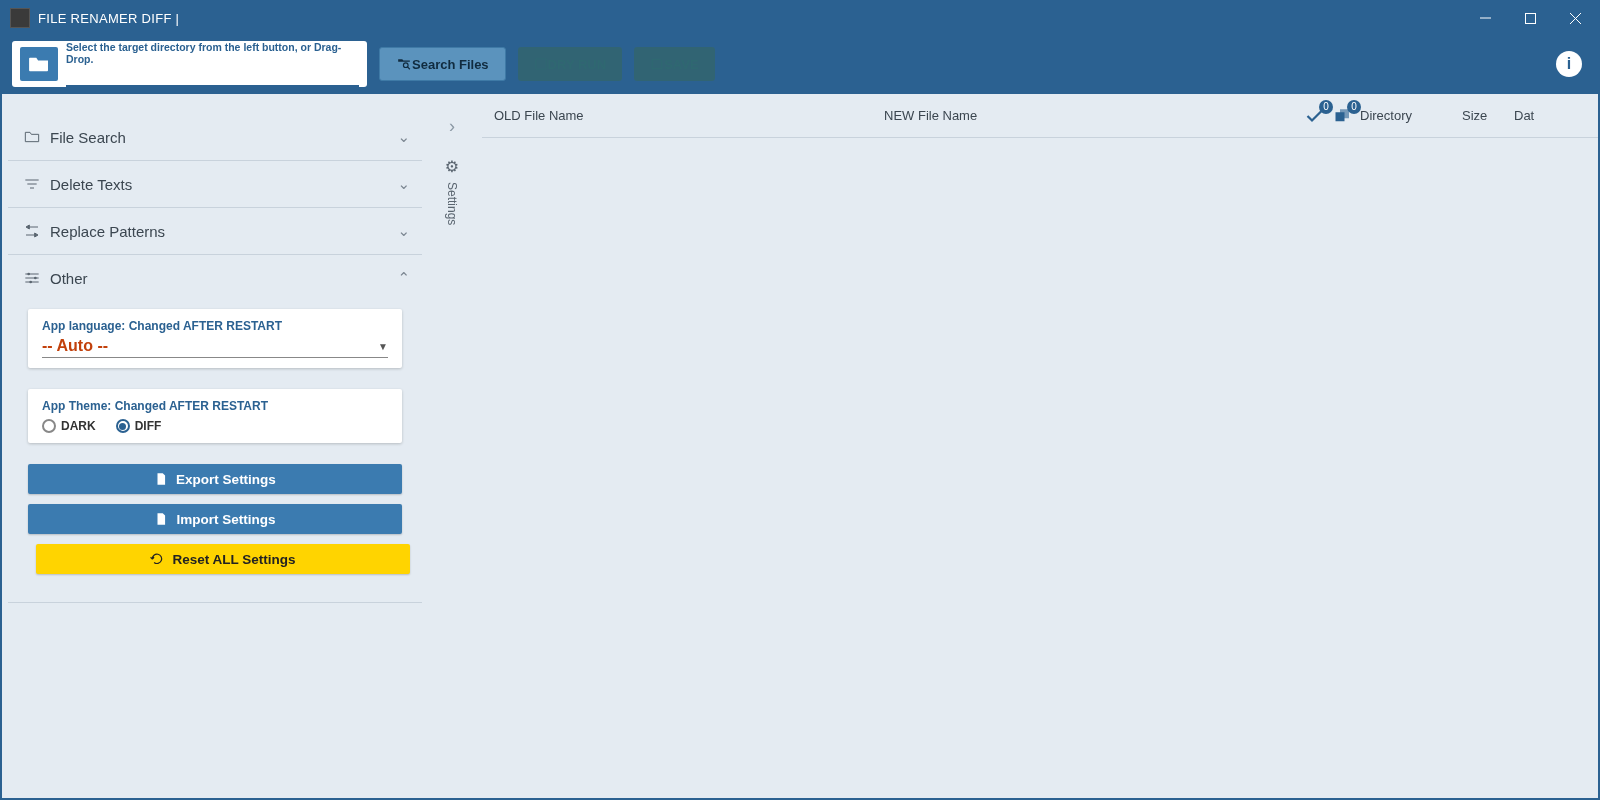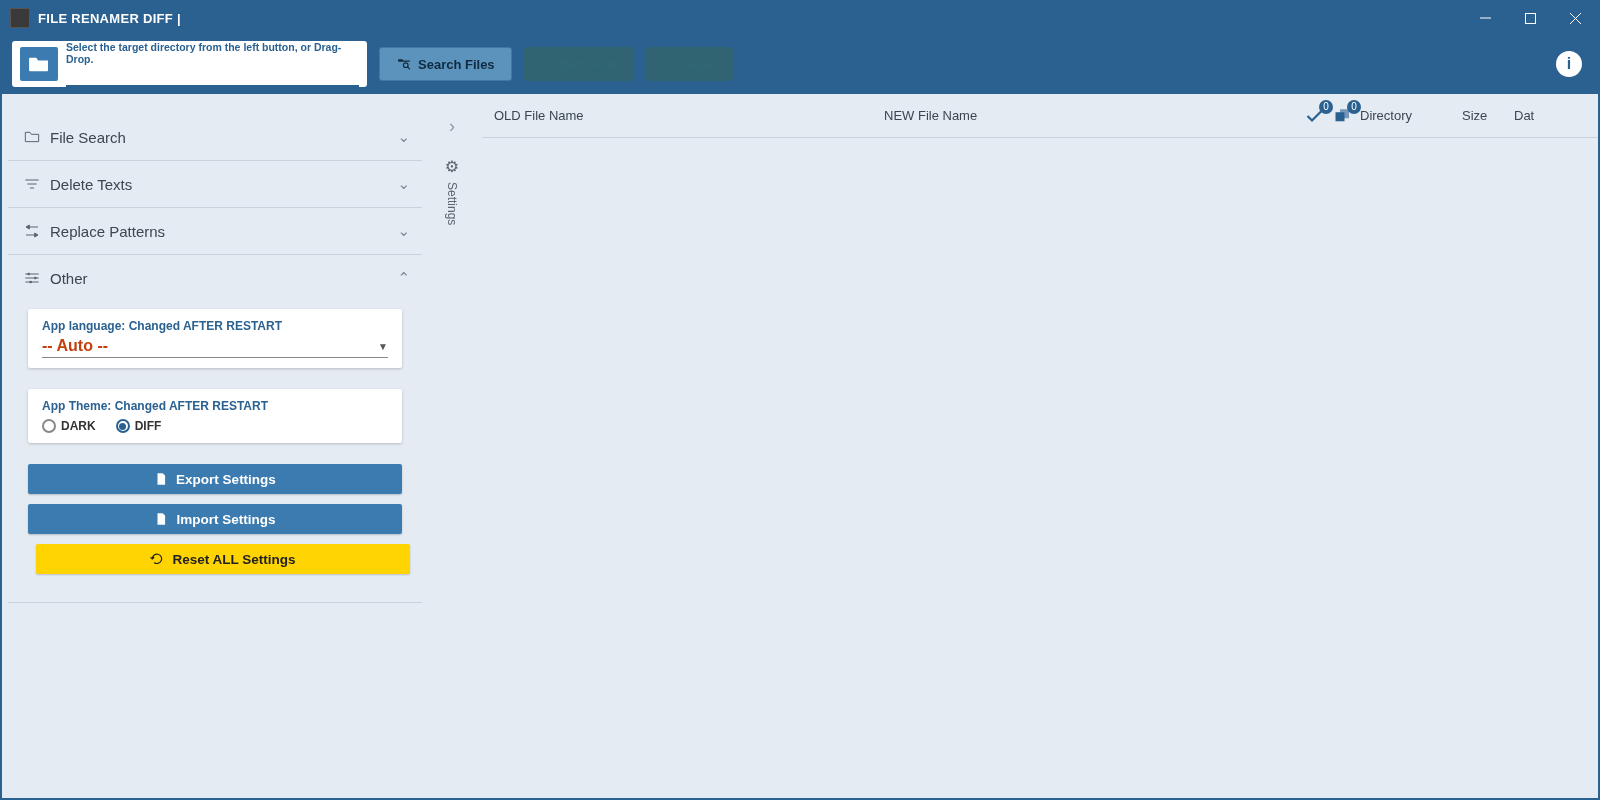--- a/index.html
+++ b/index.html
@@ -1,29 +1,29 @@
 <!DOCTYPE html>
 <html><head>
 <meta charset="utf-8">
 <style>
 * { box-sizing: border-box; margin: 0; padding: 0; }
 body { font-family: "Segoe UI", Arial, sans-serif; background: #e4ebf2; width: 1600px; height: 800px; overflow: hidden; border: 2px solid #2b6191; }
 .titlebar { height: 32px; background: #2b6191; display: flex; align-items: center; color: #fff; }
 .titlebar .app-icon { width: 20px; height: 20px; margin: 0 8px; background: #3a3a3a; border: 1px solid #555; }
-.titlebar .title { font-weight: bold; font-size: 13px; letter-spacing: 0.3px; }
+.titlebar .title { font-weight: normal; font-size: 13px; letter-spacing: 0.3px; }
 .titlebar .spacer { flex: 1; }
 .titlebar .win-btn { width: 45px; height: 32px; display: flex; align-items: center; justify-content: center; color: #fff; font-size: 13px; cursor: pointer; }
 .toolbar { height: 60px; background: #2b6191; display: flex; align-items: center; padding: 0 10px; gap: 12px; }
 .dir-card { display: flex; align-items: center; background: #fff; border-radius: 3px; padding: 6px 8px; height: 46px; width: 355px; }
 .folder-btn { width: 38px; height: 34px; background: #3b7bb0; border: none; display: flex; align-items: center; justify-content: center; cursor: pointer; border-radius: 2px; }
 .folder-btn svg { width: 22px; height: 18px; fill: #fff; }
 .dir-input-wrap { flex: 1; margin-left: 8px; display: flex; flex-direction: column; }
 .dir-label { color: #2b6191; font-size: 10.5px; font-weight: bold; margin-bottom: 2px; }
 .dir-input { border: none; border-bottom: 2px solid #2b6191; outline: none; font-size: 12px; padding: 2px 0; }
-.tool-btn { height: 34px; padding: 0 16px; border: none; border-radius: 3px; font-size: 13px; font-weight: bold; display: inline-flex; align-items: center; gap: 6px; cursor: pointer; }
+.tool-btn { height: 34px; padding: 0 16px; border: none; border-radius: 3px; font-size: 13px; font-weight: bold; display: inline-flex; align-items: center; cursor: pointer; }
 .search-btn { background: #5b93bd; color: #102b3f; border: 1px solid #3f7aa6; }
 .dryrun-btn, .save-btn { background: #3e6b3e; color: #397538; opacity: 0.35; cursor: default; }
 .toolbar .spacer { flex: 1; }
 .info-btn { width: 26px; height: 26px; border-radius: 50%; background: #fff; color: #2b6191; font-weight: bold; display: flex; align-items: center; justify-content: center; font-size: 16px; cursor: pointer; margin-right:6px; }
 .content { display: flex; height: calc(800px - 32px - 60px - 4px); }
 .sidebar { width: 420px; padding: 20px 0 0 6px; overflow-y: auto; }
 .accordion { border-bottom: 1px solid #c8d2dc; }
 .acc-header { display: flex; align-items: center; padding: 14px 12px 14px 16px; cursor: pointer; color: #3b4650; font-size: 15px; }
 .acc-header .acc-icon { width: 18px; margin-right: 8px; color: #5a6570; }
 .acc-header .spacer { flex: 1; }

